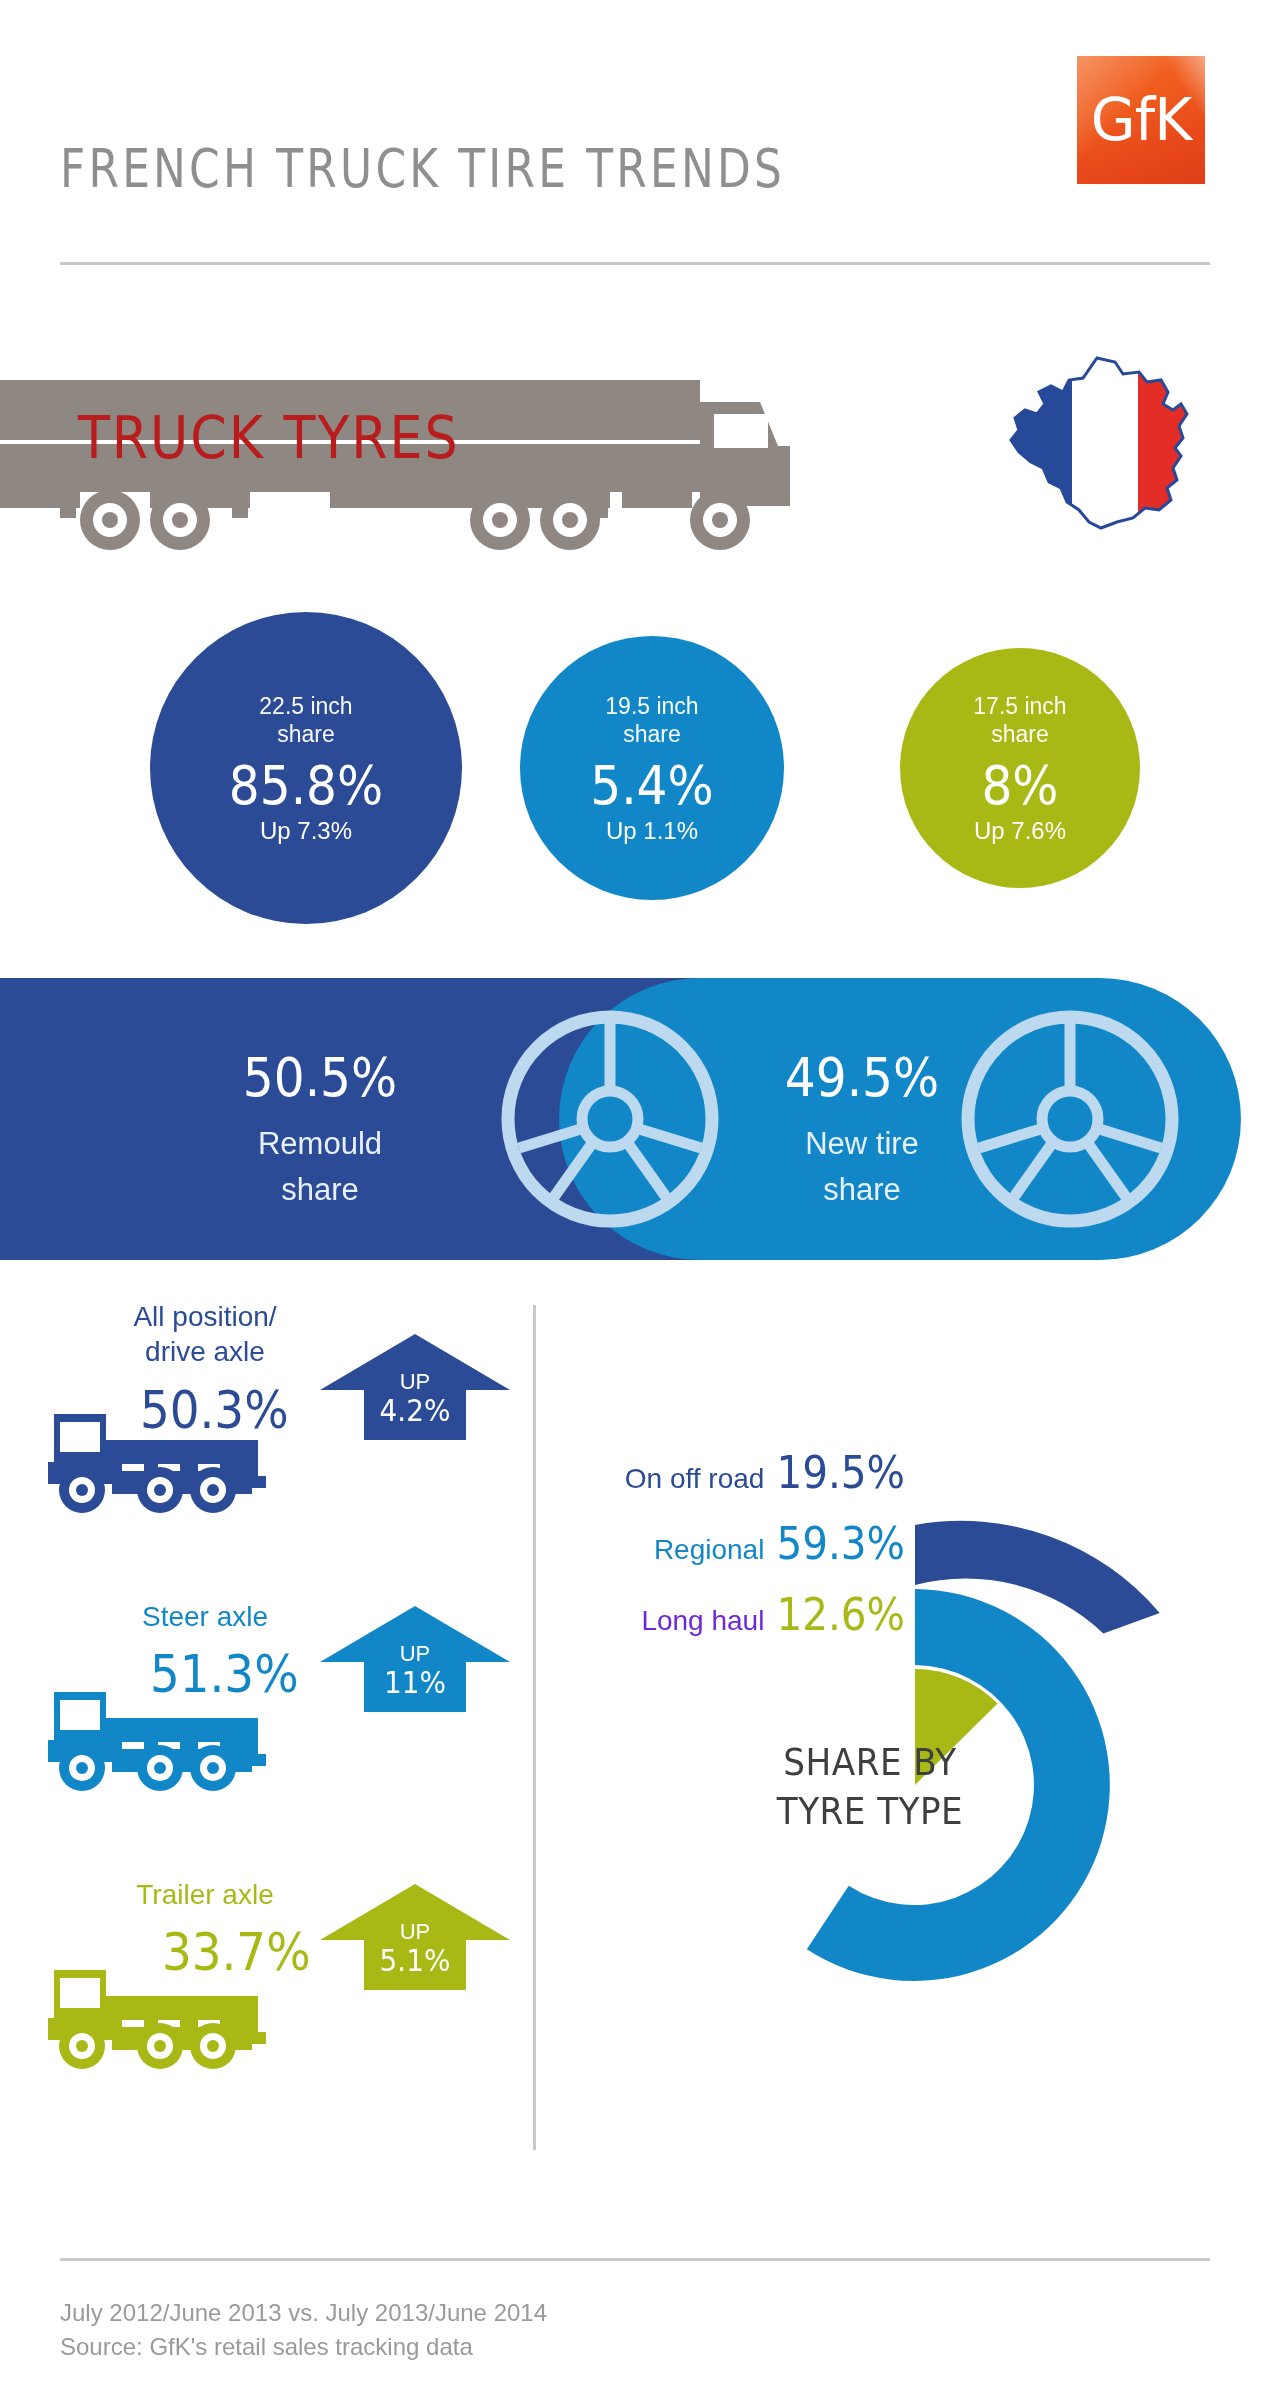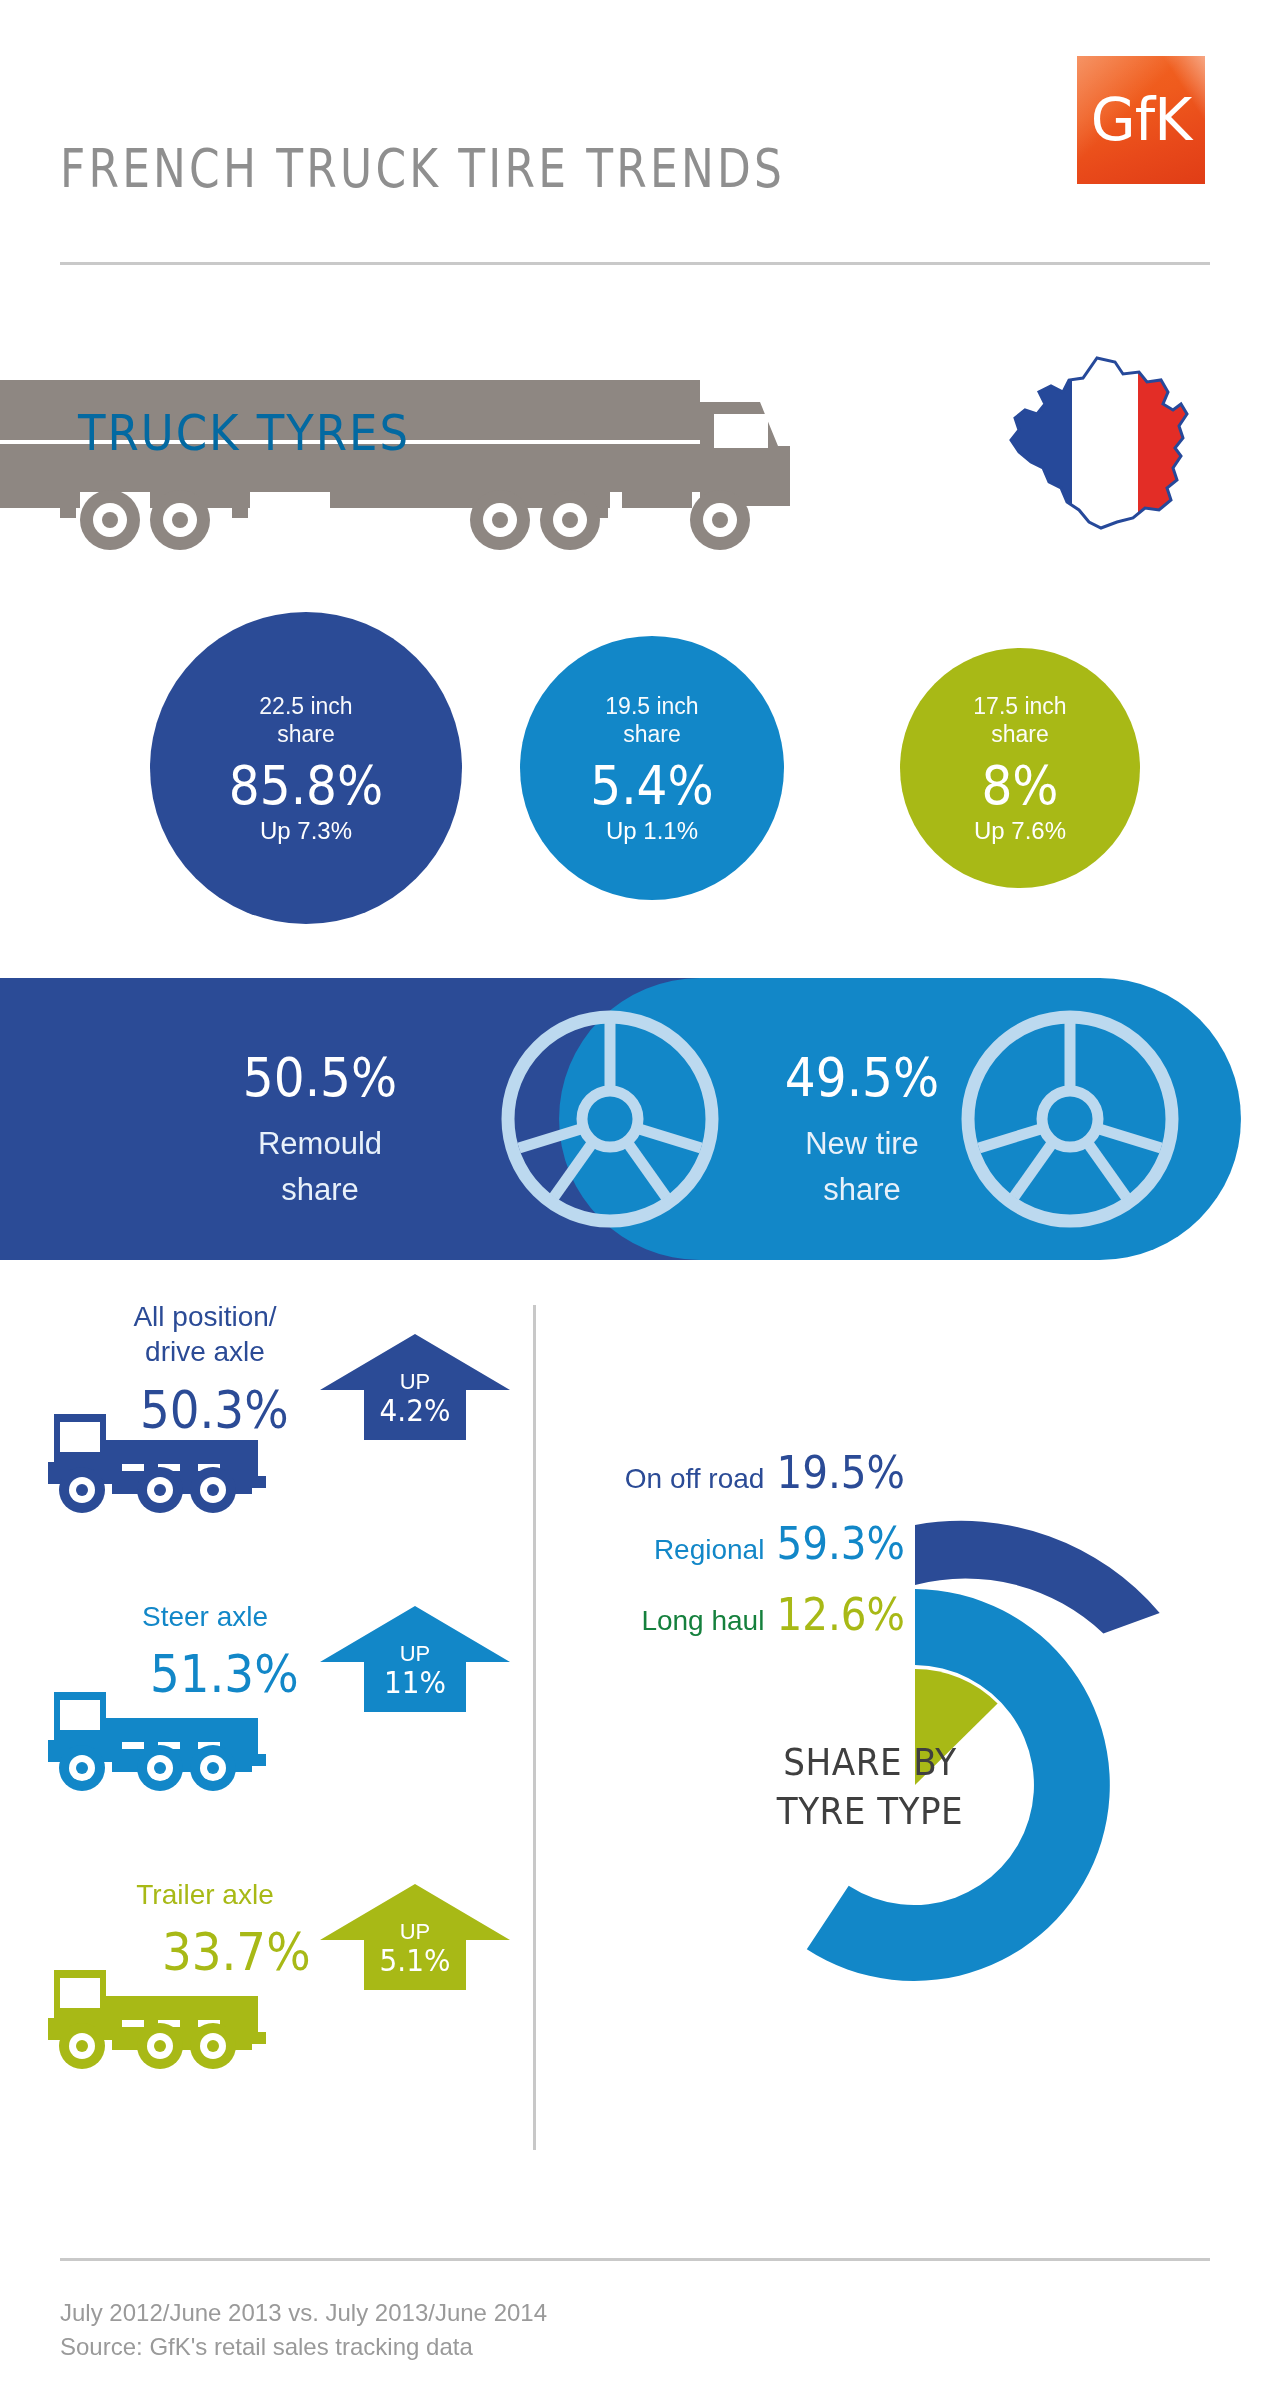--- a/index.html
+++ b/index.html
@@ -33,21 +33,21 @@
     position:absolute;left:60px;top:138px;
     font-size:53px;letter-spacing:3.5px;color:#8f8f8f;font-weight:300;
     font-family:"DejaVu Sans Condensed","Liberation Sans",sans-serif;
     transform:scaleX(.92);transform-origin:left center;white-space:nowrap;
   }
   .rule-top{position:absolute;left:60px;top:262px;width:1150px;height:3px;background:#c9c9c9;}
 
   
   .truckband{position:absolute;left:0;top:380px;width:800px;height:170px;}
   .truckband .label{
-    position:absolute;left:78px;top:24px;color:#0369a1;font-size:50px;
+    position:absolute;left:78px;top:24px;color:#b91c1c;font-size:58px;
     letter-spacing:2px;font-weight:300;
     font-family:"DejaVu Sans Condensed","Liberation Sans",sans-serif;
   }
   .france{position:absolute;left:1005px;top:352px;width:200px;height:190px;}
 
   
   .circles{position:absolute;left:0;top:612px;width:1280px;height:320px;padding-left:25px;}
   .bubble{position:absolute;border-radius:50%;color:#fff;text-align:center;
           display:flex;flex-direction:column;justify-content:center;align-items:center;}
   .bubble .cap{font-size:23px;line-height:1.22;font-weight:400;opacity:.97;}
@@ -384,21 +384,21 @@
     <div class="legend">
       <div class="lrow">
         <span class="lname" style="color:#2b4b96;">On off road</span>
         <span class="lval" style="color:#2b4b96;">19.5%</span>
       </div>
       <div class="lrow">
         <span class="lname" style="color:#1287c8;text-align:center;">Regional</span>
         <span class="lval" style="color:#1287c8;">59.3%</span>
       </div>
       <div class="lrow">
-        <span class="lname" style="color:#15803d;">Long haul</span>
+        <span class="lname" style="color:#6d28d9;">Long haul</span>
         <span class="lval" style="color:#a8b916;">12.6%</span>
       </div>
     </div>
 
     <svg width="720" height="620" viewBox="0 0 720 620" style="position:absolute;left:0;top:0;">
 
       <path d="M355,135 A260,260 0 0 1 599.7,223.0 L543.4,243.6 A200,200 0 0 0 355,195 Z" fill="#2b4b96"></path>
 
       <path d="M355,199 A196,196 0 1 1 246.8,559.2 L288.7,495.7 A120,120 0 1 0 355,275 Z" fill="#1287c8"></path>
 

